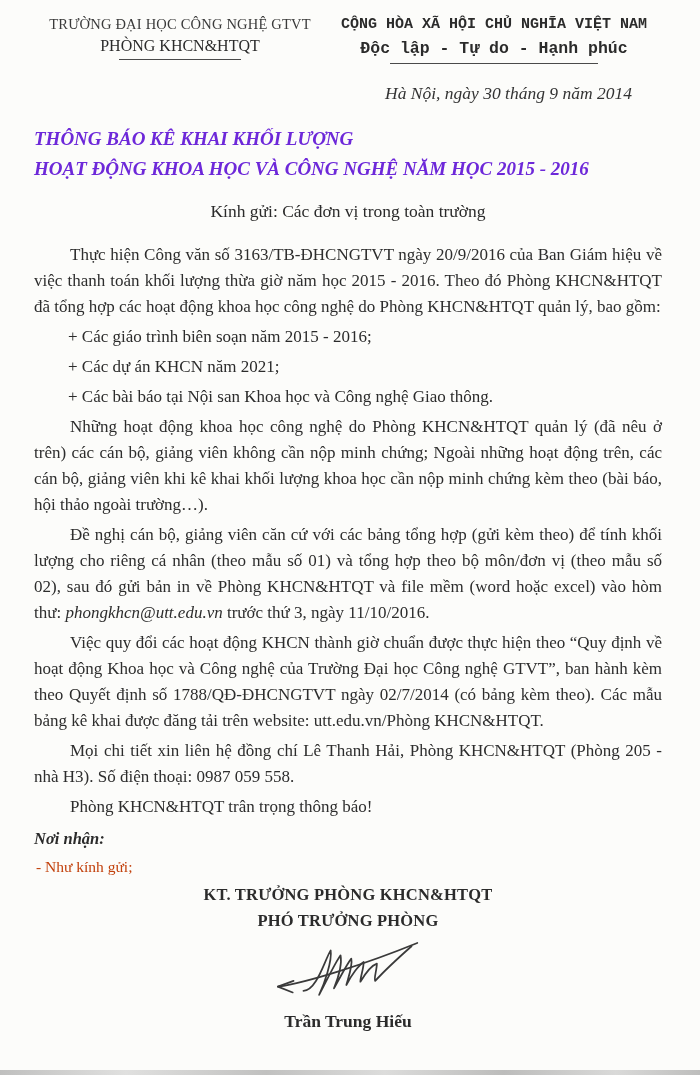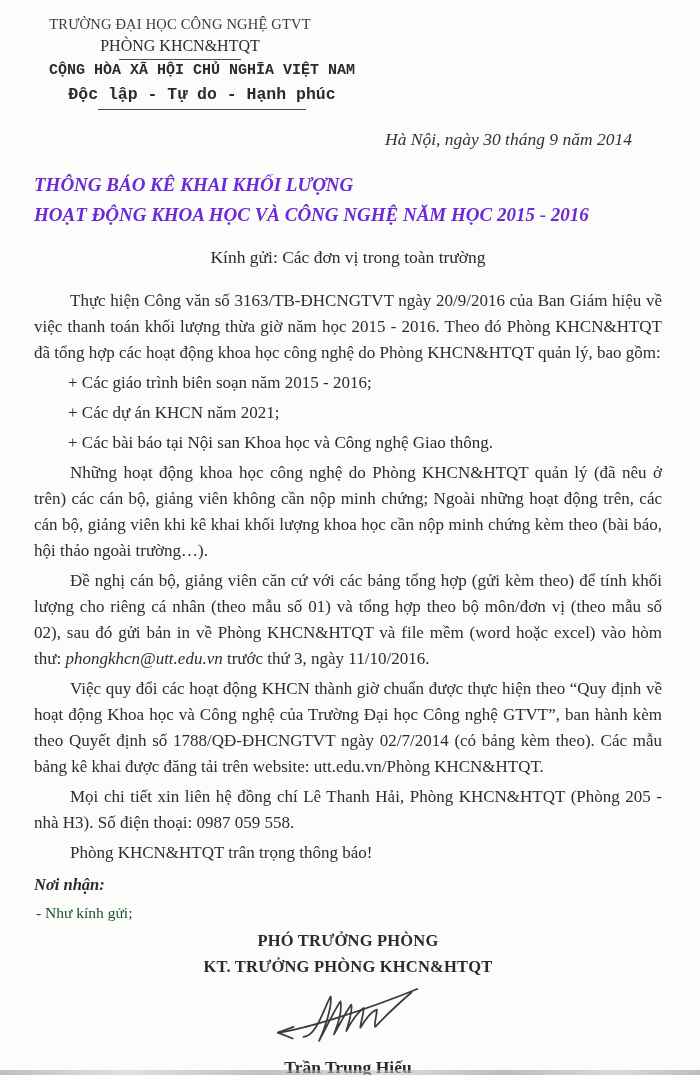--- a/index.html
+++ b/index.html
@@ -10,21 +10,21 @@
     color: #2b2b2b;
     font-family: "Liberation Serif", "DejaVu Serif", serif;
     font-size: 17px; line-height: 26px;
     position: relative;
     overflow: hidden;
     -webkit-font-smoothing: antialiased;
   }
   .page { padding: 14px 38px 0 34px; position: relative; }
 
   
-  .header-row { display: flex; justify-content: space-between; align-items: flex-start; flex-direction: column; }
+  .header-row { display: flex; justify-content: space-between; align-items: flex-start; }
   .org-block  { width: 292px; text-align: center; }
   .org-line1  { font-size: 14.5px; line-height: 20px; letter-spacing: .2px; color: #3a3a3a; }
   .org-line2  { font-size: 16px; font-weight: normal; line-height: 23px; }
   .nat-block  { width: 336px; text-align: center; font-family: Liberation Mono, monospace; }
   .nat-line1  { font-size: 15px; font-weight: bold; line-height: 22px; }
   .nat-line2  { font-size: 16.5px; font-weight: bold; line-height: 25px; }
   .rule { border-bottom: 1.6px solid #4a4a4a; margin: 2px auto 0; }
   .rule-org { width: 122px; }
   .rule-nat { width: 208px; }
 
@@ -48,21 +48,21 @@
     color: #2d2d2d;
   }
   .bullets { padding-left: 34px; margin: 2px 0 4px; }
   .bullet  { line-height: 26px; margin-bottom: 4px; }
   .email   { font-style: italic; }
 
   
   .footer-row { display: flex; margin-top: 0; flex-direction: column; }
   .recipients { flex: 0 0 46%; padding-top: 2px; }
   .rec-label  { font-weight: bold; font-style: italic; font-size: 16.5px; line-height: 26px; }
-  .rec-item   { font-size: 15.5px; line-height: 30px; color: #14532d; padding-left: 2px; }
+  .rec-item   { font-size: 15.5px; line-height: 30px; color: #c2410c; padding-left: 2px; }
   .signer     { flex: 1; text-align: center; }
   .signer-title { font-weight: bold; font-size: 16.5px; line-height: 26px; letter-spacing: .2px; }
   .sig-wrap   { height: 66px; margin-top: 4px; display: flex; justify-content: center; align-items: center; }
   .sig-wrap svg { display: block; }
   .signer-name { font-weight: bold; font-size: 17.5px; margin-top: 4px; }
 
   
   .scan-edge {
     position: absolute; left: 0; bottom: 0; width: 700px; height: 5px;
     background: linear-gradient(90deg,#8e8e8e 0%,#c9c9c9 18%,#909090 38%,#c2c2c2 55%,#888 72%,#bdbdbd 88%,#8a8a8a 100%);
@@ -117,22 +117,22 @@
 
     <p class="para">Phòng KHCN&amp;HTQT trân trọng thông báo!</p>
   </div>
 
   <div class="footer-row">
     <div class="recipients">
       <div class="rec-label">Nơi nhận:</div>
       <div class="rec-item">- Như kính gửi;</div>
     </div>
     <div class="signer">
+      <div class="signer-title">KT. TRƯỞNG PHÒNG KHCN&amp;HTQT</div>
       <div class="signer-title">PHÓ TRƯỞNG PHÒNG</div>
-      <div class="signer-title">KT. TRƯỞNG PHÒNG KHCN&amp;HTQT</div>
       <div class="sig-wrap">
         <svg width="180" height="66" viewBox="0 0 180 80">
           <g fill="none" stroke="#3a3a3a" stroke-width="2.1" stroke-linecap="round" stroke-linejoin="round">
             <path d="M24 52 L5 59 L23 66"></path>
             <path d="M5 59 C40 54 110 32 174 6"></path>
             <path d="M36 64 C52 64 62 26 69 15 C71 28 61 56 55 69 C65 50 75 29 81 21 C83 32 77 51 73 61 C81 47 89 31 94 25 C96 33 90 49 88 57 C94 45 103 33 109 29 C109 37 105 47 105 53 C111 43 119 33 125 31 C125 39 121 49 123 52 C133 41 150 25 167 10"></path>
           </g>
         </svg>
       </div>
       <div class="signer-name">Trần Trung Hiếu</div>

